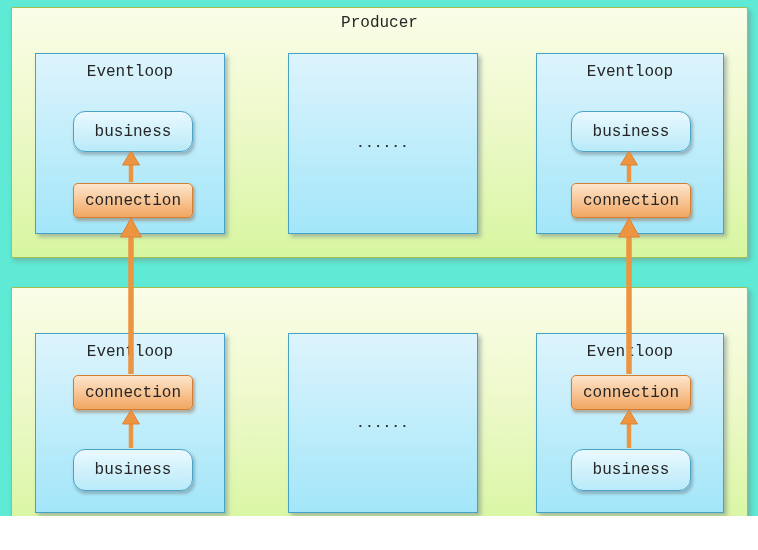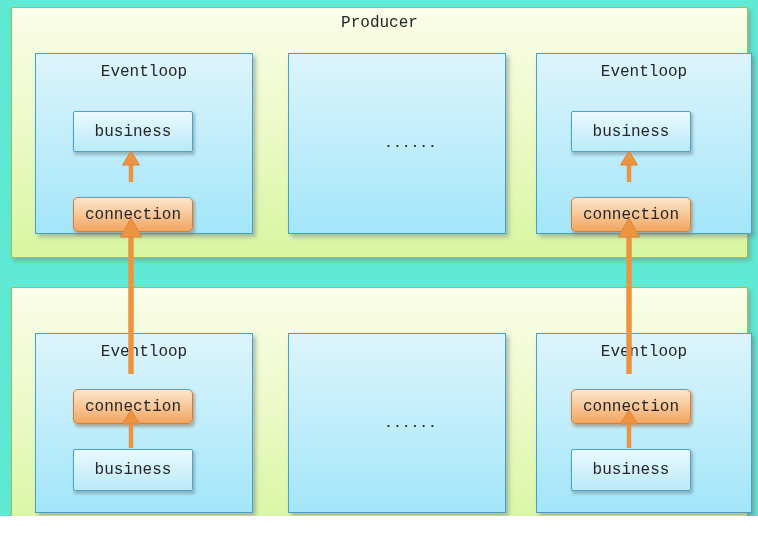--- a/index.html
+++ b/index.html
@@ -18,47 +18,45 @@
   .consumer { top:287px; height:245px; }
   .container-title {
     position:absolute; top:6px; left:0; width:100%;
     text-align:center; font-size:16px;
   }
   .eventloop, .midbox {
     position:absolute; top:45px;
     border:1.4px solid var(--b-border,#45a1c5);
     background:linear-gradient(to bottom, var(--b-top,#ddf4fc) 0%, var(--b-bottom,#a3e6f9) 100%);
     box-shadow:2.5px 3px 4px rgba(110,130,140,0.5);
-    padding-left:28px;
   }
   .producer .eventloop, .producer .midbox { height:179px; }
   .consumer .eventloop, .consumer .midbox { height:178px; }
   .el-left  { left:23px;  width:188px; }
   .midbox   { left:276px; width:188px; display:flex; align-items:center; justify-content:center; }
   .el-right { left:524px; width:186px; }
   .el-title {
     position:absolute; top:9px; left:0; width:100%;
     text-align:center; font-size:16px;
   }
   .node {
     position:absolute; left:37px; width:118px; height:39px;
     display:flex; align-items:center; justify-content:center;
     font-size:16px; border:1.4px solid;
   }
   .el-right .node { left:34px; }
   .business {
-    border-color:var(--bz-border,#4aa4c8); border-radius:2px;
+    border-color:var(--bz-border,#4aa4c8); border-radius:12px;
     background:linear-gradient(to bottom, var(--bz-top,#eaf9fe) 0%, var(--bz-bottom,#b9eaf9) 100%);
     box-shadow:1.5px 2.5px 3px rgba(110,130,140,0.5);
   }
   .connection {
     border-color:var(--cn-border,#d27f35); border-radius:5px; height:33px;
     background:linear-gradient(to bottom, var(--cn-top,#fde6cd) 0%, var(--cn-bottom,#f2a661) 100%);
     box-shadow:1.5px 2.5px 3px rgba(150,120,90,0.55);
-    margin-top:14px;
   }
   .producer .business   { top:57px;  }
   .producer .connection { top:129px; }
   .consumer .connection { top:41px;  }
   .consumer .business   { top:115px; height:40px; }
   .dots { font-size:13px; font-weight:bold; letter-spacing:1px; }
   .arrows {
     position:absolute; left:0; top:0; width:758px; height:550px;
     pointer-events:none;
   }

